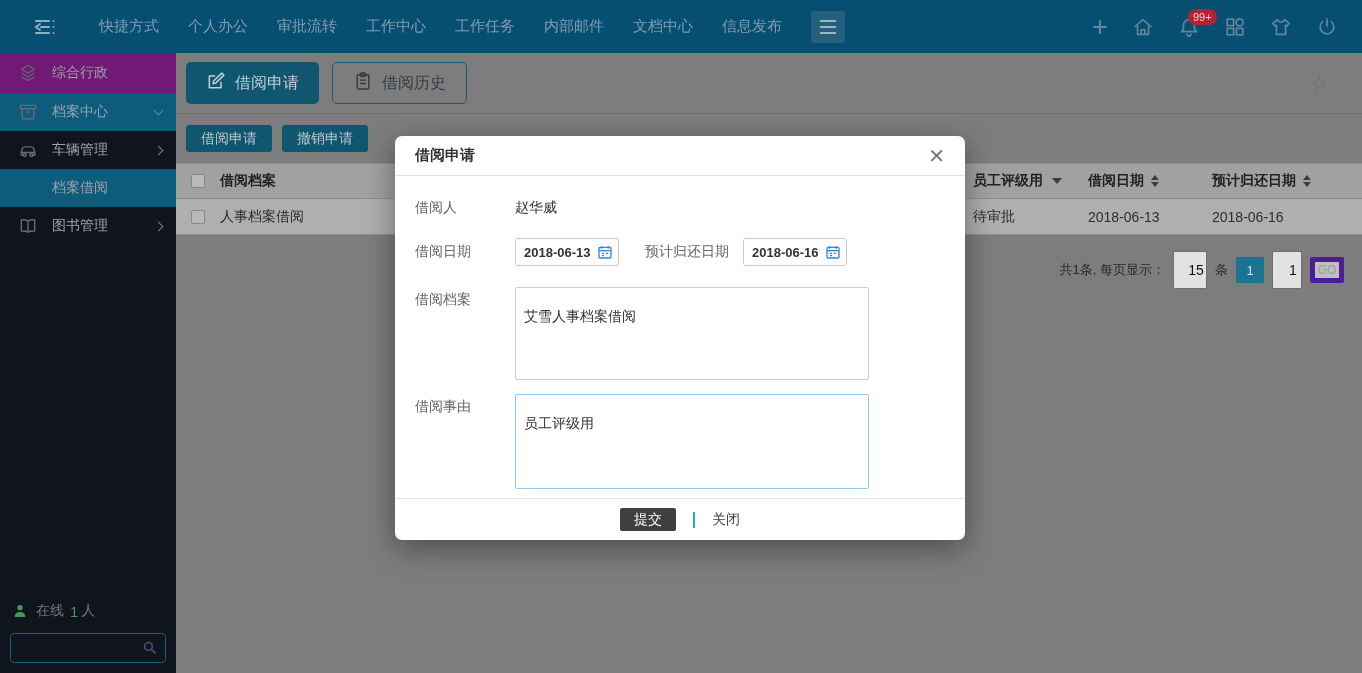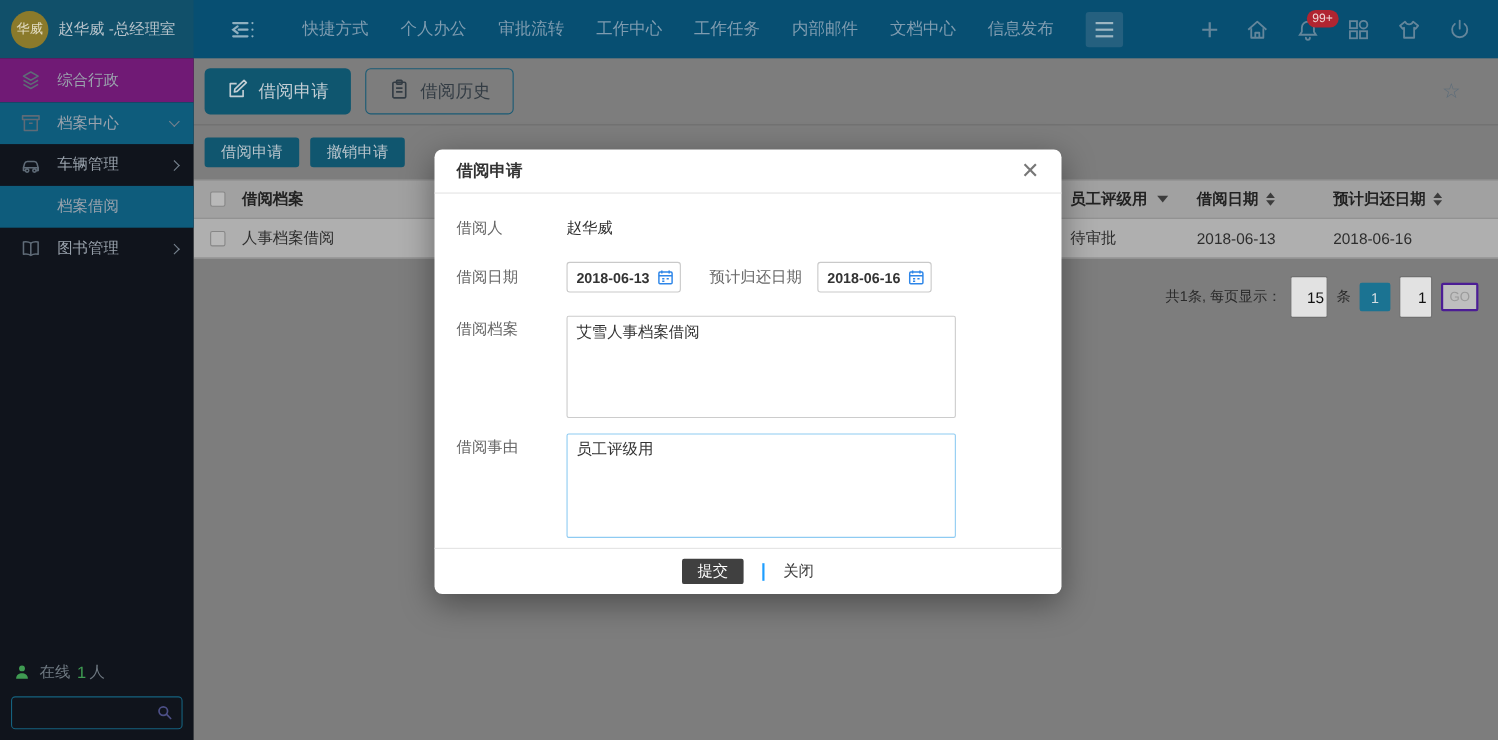--- a/index.html
+++ b/index.html
@@ -64,54 +64,50 @@
   .c-date { width:124px; flex:none; display:flex; align-items:center; gap:7px; }
   .c-ret { width:150px; flex:none; display:flex; align-items:center; gap:7px; }
   .tri-down { width:0; height:0; border-left:5px solid transparent; border-right:5px solid transparent; border-top:6px solid #3C3C3C; }
   .sorter { display:inline-flex; flex-direction:column; gap:2px; }
   .sorter .up { width:0;height:0;border-left:4px solid transparent;border-right:4px solid transparent;border-bottom:5px solid #3C3C3C; }
   .sorter .dn { width:0;height:0;border-left:4px solid transparent;border-right:4px solid transparent;border-top:5px solid #3C3C3C; }
   .pagination { display:flex; justify-content:flex-end; align-items:center; gap:8px; padding:16px 18px 0 0; color:#2B2B2B; font-size:13px; }
   .pg-input { width:34px; height:38px; background:#E2E2E2; border:1px solid #6F6F6F; border-radius:2px; text-align:center; font-size:14px; color:#111; font-family:inherit;padding-left:12px; }
   .pg-goto { width:30px; }
   .pg-current { width:28px; height:26px; background:#1B7392; color:#D5DEE2; border-radius:2px; display:flex; align-items:center; justify-content:center; font-size:13px; cursor:pointer; }
-  .pg-go { width:34px; height:26px; background:#BFBFBF; border:2px solid #4c1d95; color:#9B9B9B; border-radius:2px; font-size:12px; font-family:inherit; }
+  .pg-go { width:34px; height:26px; background:#BFBFBF; border:5px solid #4c1d95; color:#9B9B9B; border-radius:2px; font-size:12px; font-family:inherit; }
 
   
   .modal { position:absolute; left:395px; top:136px; width:570px; height:404px; background:#FFFFFF; border-radius:7px; box-shadow:0 8px 30px rgba(0,0,0,0.40); z-index:10; }
   .modal-header { height:40px; padding:0 20px; display:flex; align-items:center; border-bottom:1px solid #E3E3E3; }
   .modal-title { font-size:15px; font-weight:bold; color:#333; }
   .modal-close { margin-left:auto; font-size:20px; color:#777; cursor:pointer; line-height:1; }
   .modal-body { padding:18px 20px 0 20px; }
   .form-row { display:flex; margin-bottom:21px; }
   .f-label { width:100px; flex:none; color:#666; font-size:14px; padding-top:5px; }
   .f-label.top { padding-top:4px; }
   .f-value { color:#333; font-size:14px; padding-top:5px; }
   .date-wrap { position:relative; width:104px; height:28px; flex:none; }
   .date-wrap input { width:104px; height:28px; border:1px solid #C9C9C9; border-radius:3px; padding:0 26px 0 8px; font-size:13px; font-weight:bold; color:#333; font-family:inherit; outline:none; }
   .date-wrap .cal { position:absolute; right:6px; top:6px; color:#2E86E8; display:flex; cursor:pointer; }
   .f-label2 { margin-left:26px; width:98px; flex:none; color:#666; font-size:14px; padding-top:5px; }
-  .ta { width:354px; padding:5px 8px; font-size:14px; color:#333; border-radius:2px; resize:none; font-family:Liberation Sans, sans-serif; outline:none; }
+  .ta { width:354px; padding:20px 8px; font-size:14px; color:#333; border-radius:2px; resize:none; font-family:Liberation Sans, sans-serif; outline:none; }
   .ta-archive { height:93px; border:1px solid #CCCCCC; }
   .ta-reason { height:95px; border:1px solid #8ECBF2; }
   .modal-footer { position:absolute; bottom:0; left:0; right:0; height:42px; border-top:1px solid #E3E3E3; display:flex; align-items:center; justify-content:center; gap:17px; }
   .submit-btn { height:23px; padding:0 14px; background:#404040; color:#FFF; border:none; border-radius:2px; font-size:14px; cursor:pointer; font-family:inherit; }
   .blue-pipe { width:2px; height:16px; background:#1E9EFF; }
   .close-link { color:#404040; font-size:14px; cursor:pointer; }
 </style>
 </head>
 <body>
 
 <div class="app">
 
   <header class="topbar">
-    <div class="topbar-left">
-      <div class="avatar">华威</div>
-      <span class="username">赵华威 -总经理室</span>
-    </div>
     <div class="topbar-main">
       <span class="collapse-btn">
         <svg width="24" height="24" viewBox="0 0 24 24" fill="none" stroke="currentColor" stroke-width="2" stroke-linecap="round">
           <line x1="3" y1="6" x2="16" y2="6"></line>
             <line x1="8" y1="12" x2="16" y2="12"></line>
             <line x1="3" y1="18" x2="16" y2="18"></line>
           <path d="M7 9l-4 3 4 3" fill="none"></path>
           <circle cx="20.5" cy="6" r="1" fill="currentColor" stroke="none"></circle>
             <circle cx="20.5" cy="12" r="1" fill="currentColor" stroke="none"></circle>
             <circle cx="20.5" cy="18" r="1" fill="currentColor" stroke="none"></circle>

